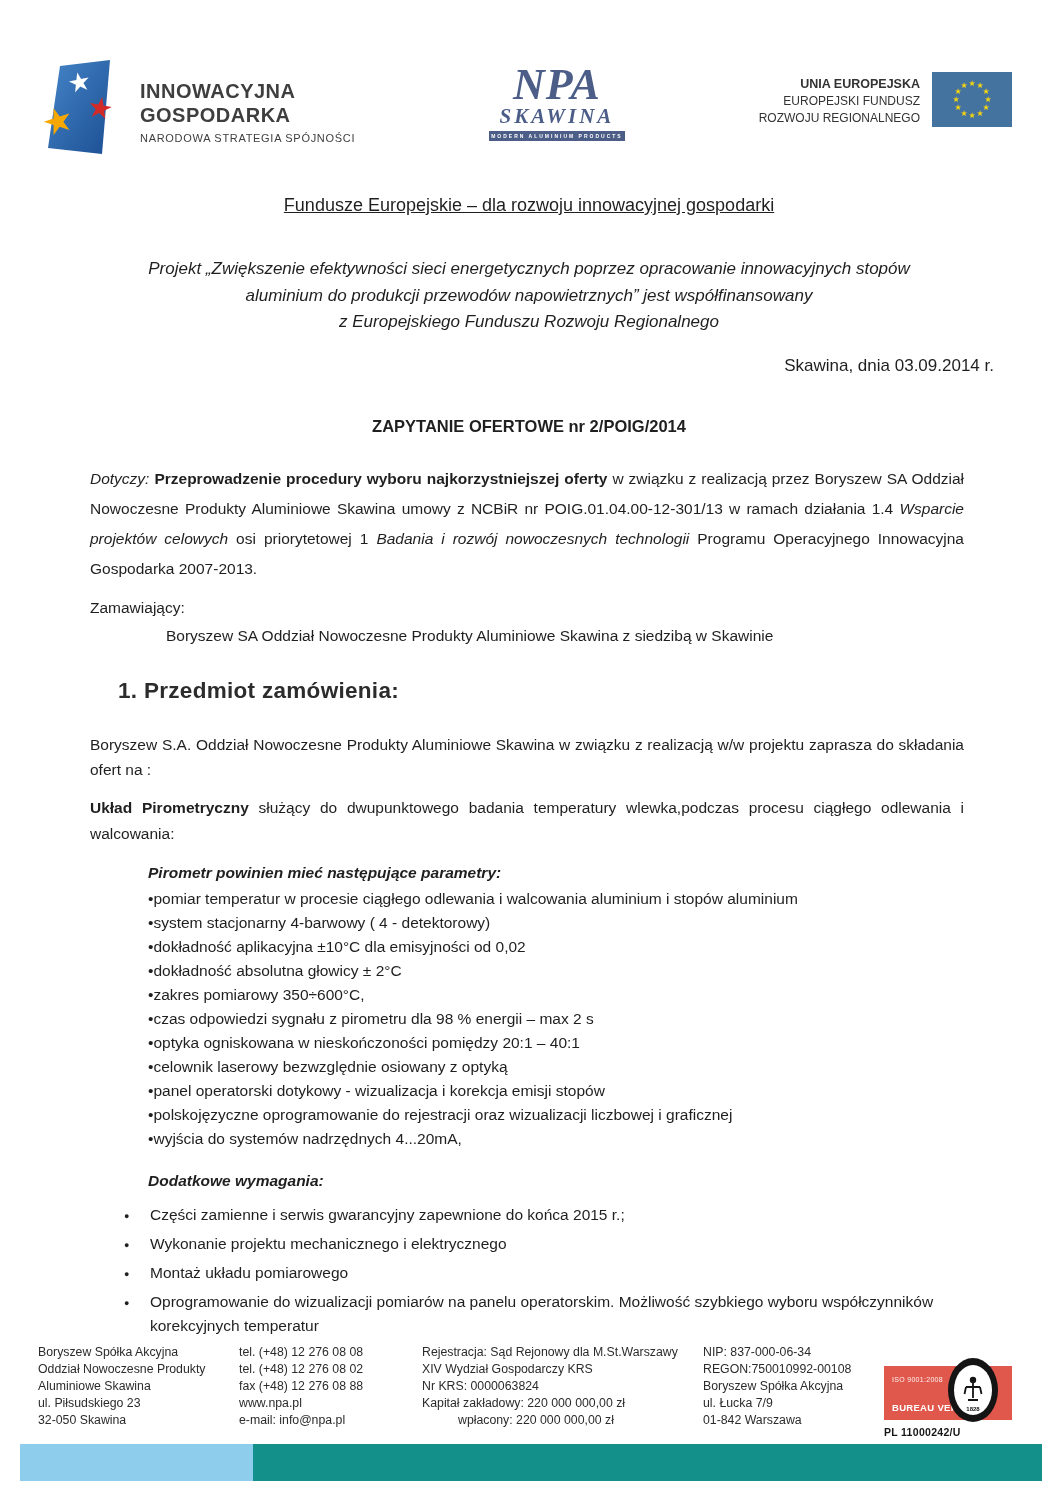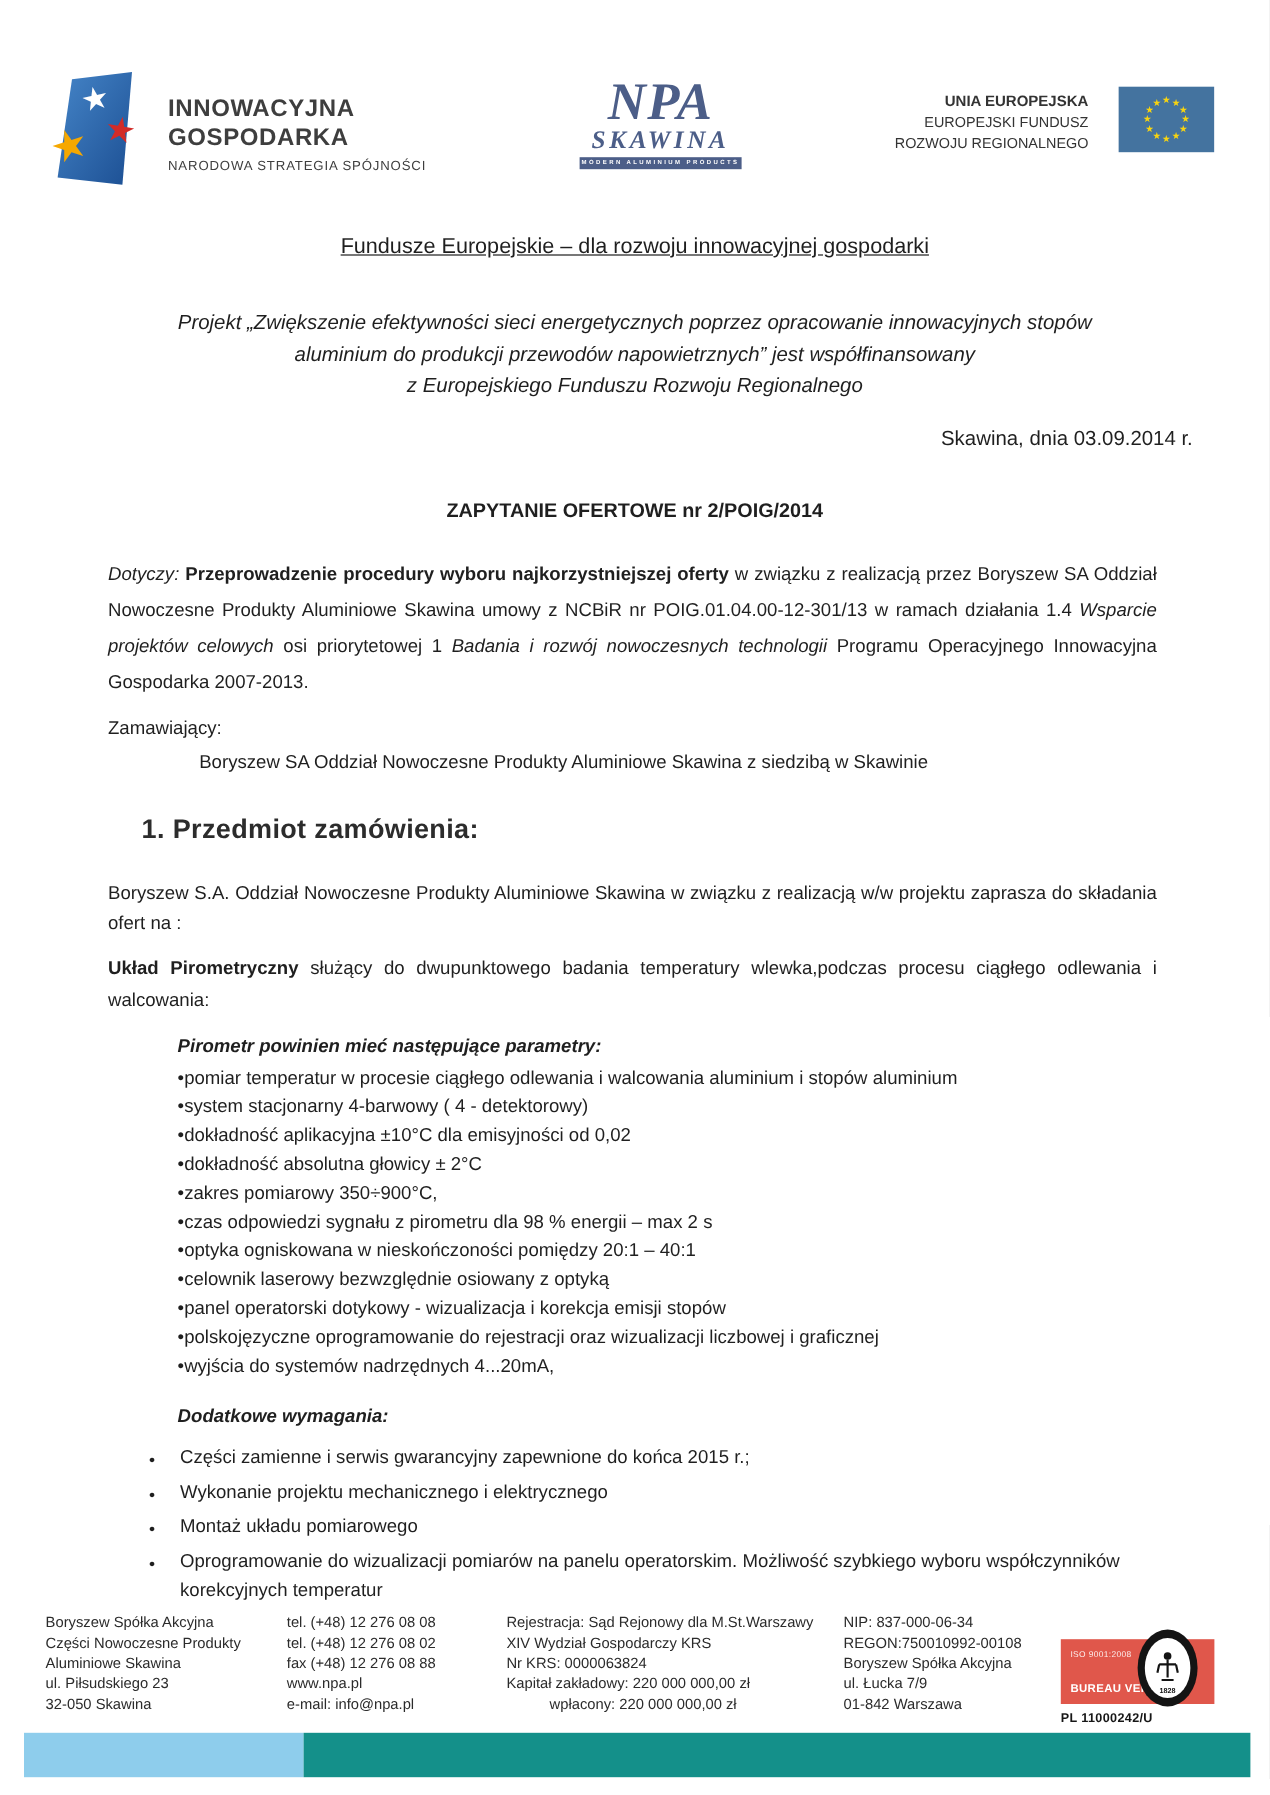--- a/index.html
+++ b/index.html
@@ -12,21 +12,21 @@
   .logos{display:flex;justify-content:space-between;align-items:flex-start;padding:58px 46px 0 38px;height:112px;box-sizing:content-box;}
   .ig-logo{display:flex;align-items:center;gap:16px;}
   .ig-text{color:#3e3e3e;}
   .ig-text .l1{font-weight:bold;font-size:20px;line-height:1.18;letter-spacing:.5px;}
   .ig-text .l3{font-size:11px;letter-spacing:.7px;margin-top:5px;}
   .npa-logo{text-align:center;color:#4c5e88;font-family:"Liberation Serif", serif;margin-top:8px;}
   .npa-main{font-size:44px;font-weight:bold;font-style:italic;line-height:.85;letter-spacing:1px;}
   .npa-sub{font-size:21px;font-weight:bold;font-style:italic;letter-spacing:3px;margin-top:1px;}
   .npa-bar{background:#4c5e88;color:#ffffff;font-family:"Liberation Sans",sans-serif;
     font-size:5px;font-weight:bold;letter-spacing:2px;padding:2px 2px;margin-top:2px;white-space:nowrap;overflow:hidden;}
-  .eu-logo{display:flex;align-items:center;gap:25px;margin-top:14px;}
+  .eu-logo{display:flex;align-items:center;gap:12px;margin-top:14px;}
   .eu-text{text-align:right;font-size:12px;line-height:1.4;color:#333;}
   .eu-text .l1{font-weight:bold;font-size:12.5px;}
   
   .doc-title{text-align:center;font-size:18px;margin-top:24px;line-height:22px;text-decoration:underline;}
   .project-para{text-align:center;font-style:italic;font-size:17px;line-height:26.5px;margin-top:40px;}
   .date-line{text-align:right;padding-right:64px;font-size:17px;margin-top:20px;line-height:20px;}
   .subject{text-align:center;font-weight:bold;font-size:16.5px;margin-top:40px;line-height:20px;}
   .content{margin:0 94px 0 90px;}
   p{margin:0;}
   .dotyczy{margin-top:28px;font-size:15.5px;line-height:30px;text-align:justify;}
@@ -162,21 +162,21 @@
       <span>służący do dwupunktowego badania temperatury wlewka,podczas procesu ciągłego odlewania i walcowania:</span>
     </p>
 
     <div class="params">
       <div class="params-heading">Pirometr powinien mieć następujące parametry:</div>
       <ul class="params-list">
           <li>pomiar temperatur w procesie ciągłego odlewania i walcowania aluminium i stopów aluminium</li>
           <li>system stacjonarny 4-barwowy ( 4 - detektorowy)</li>
           <li>dokładność aplikacyjna ±10°C dla emisyjności od 0,02</li>
           <li>dokładność absolutna głowicy ± 2°C</li>
-          <li>zakres pomiarowy 350÷900°C,</li>
+          <li>zakres pomiarowy 350÷600°C,</li>
           <li>czas odpowiedzi sygnału z pirometru dla 98 % energii – max 2 s</li>
           <li>optyka ogniskowana w nieskończoności pomiędzy 20:1 – 40:1</li>
           <li>celownik laserowy bezwzględnie osiowany z optyką</li>
           <li>panel operatorski dotykowy - wizualizacja i korekcja emisji stopów</li>
           <li>polskojęzyczne oprogramowanie do rejestracji oraz wizualizacji liczbowej i graficznej</li>
           <li>wyjścia do systemów nadrzędnych 4...20mA,</li>
         </ul>
     </div>
 
     <div class="add-heading">Dodatkowe wymagania:</div>
@@ -185,21 +185,21 @@
         <li>Wykonanie projektu mechanicznego i elektrycznego</li>
         <li>Montaż układu pomiarowego</li>
         <li>Oprogramowanie do wizualizacji pomiarów na panelu operatorskim. Możliwość szybkiego wyboru współczynników korekcyjnych temperatur</li>
       </ul>
 
   </div>
 
   <div class="footer">
     <div class="f-col f-col1">
         <div class="f-line">Boryszew Spółka Akcyjna</div>
-        <div class="f-line">Części Nowoczesne Produkty</div>
+        <div class="f-line">Oddział Nowoczesne Produkty</div>
         <div class="f-line">Aluminiowe Skawina</div>
         <div class="f-line">ul. Piłsudskiego 23</div>
         <div class="f-line">32-050 Skawina</div>
       </div>
     <div class="f-col f-col2">
         <div class="f-line">tel. (+48) 12 276 08 08</div>
         <div class="f-line">tel. (+48) 12 276 08 02</div>
         <div class="f-line">fax (+48) 12 276 08 88</div>
         <div class="f-line">www.npa.pl</div>
         <div class="f-line">e-mail: info@npa.pl</div>

